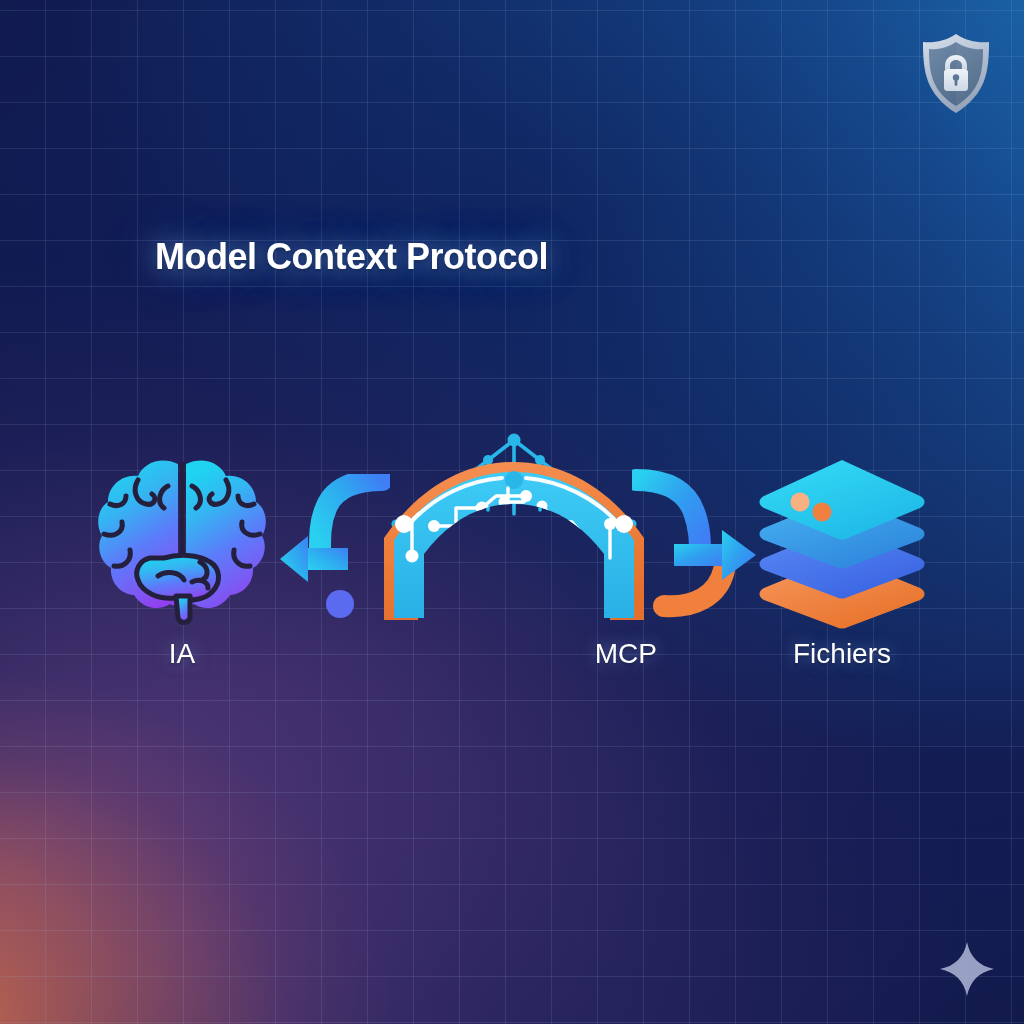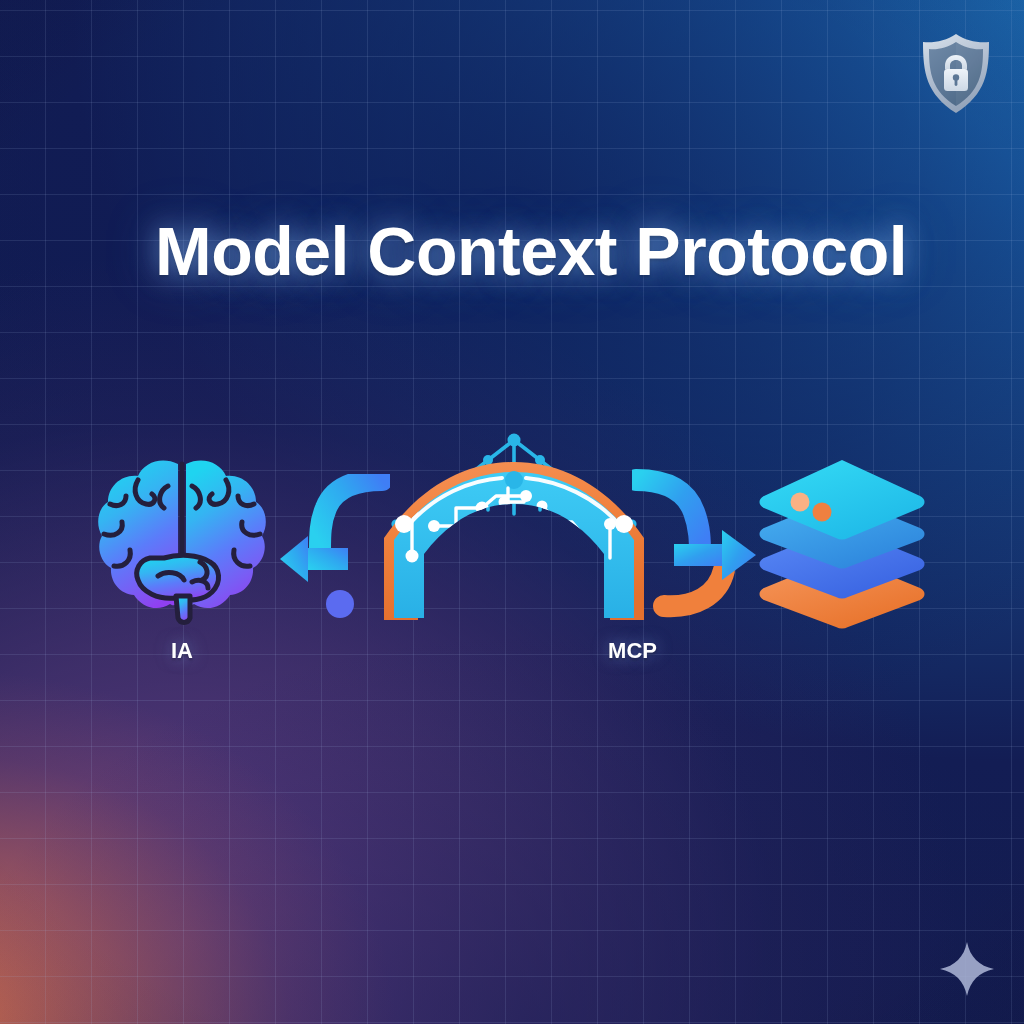--- a/index.html
+++ b/index.html
@@ -48,22 +48,22 @@
       linear-gradient(to bottom, rgba(168,192,232,0.13) 1px, transparent 1px);
     background-size:46px 46px;
     background-position:-1px 10px;
   }
   .bg-vignette{
     background:radial-gradient(120% 105% at 50% 50%, rgba(0,0,0,0) 52%, rgba(5,8,30,0.30) 100%);
   }
 
   
   #title{
-    position:absolute; left:155px; top:212px;
-    font-size:68px; font-weight:bold;
+    position:absolute; left:155px; top:236px;
+    font-size:36px; font-weight:bold;
     letter-spacing:-0.5px;
     color:#ffffff;
     text-shadow:0 0 26px rgba(150,200,255,0.55), 0 0 52px rgba(90,150,230,0.40), 0 2px 3px rgba(0,0,0,0.30);
     white-space:nowrap;
   }
 
   
   #shield{ position:absolute; left:918px; top:32px; width:76px; height:84px; }
 
   
@@ -72,21 +72,21 @@
   
   .node{ position:absolute; }
   #node-ai{   left:92px;  top:450px; width:180px; height:245px; }
   #node-mcp{  left:372px; top:428px; width:285px; height:265px; }
   #node-files{left:752px; top:450px; width:180px; height:245px; }
 
   .node-art{ position:absolute; left:0; top:0; }
   .node-label{
     position:absolute; left:0; right:0; top:188px;
     text-align:center;
-    font-size:22px; font-weight:bold; color:#ffffff;
+    font-size:28px; font-weight:normal; color:#ffffff;
     text-shadow:0 0 16px rgba(140,185,250,0.50), 0 2px 3px rgba(0,0,0,0.35);
   }
   #node-mcp .node-label{ top:210px;text-align:right; }
 
   
   .connector{ position:absolute; }
   #conn-left{  left:278px; top:474px; width:112px; height:152px; }
   #conn-right{ left:632px; top:468px; width:128px; height:158px; }
 </style>
 </head>
@@ -312,20 +312,21 @@
         <path d="M90 46 L168 78 C174 81 174 87 168 90 L96 117 C92 119 88 119 84 117 L12 90
                  C6 87 6 81 12 78 Z" fill="url(#gL2)"></path>
 
         <path d="M90 10 L168 46 C174 49 174 55 168 58 L96 88 C92 90 88 90 84 88 L12 58
                  C6 55 6 49 12 46 Z" fill="url(#gL1)"></path>
 
         <circle cx="48" cy="52" r="9.5" fill="#f9b184"></circle>
         <circle cx="70" cy="62" r="9.5" fill="#ef8040"></circle>
       </svg>
     </div>
+    <div class="node-label">Fichiers</div>
   </div>
 
   <div class="connector" id="conn-left">
     <svg viewBox="0 0 112 152" width="112" height="152">
       <defs>
         <linearGradient id="gArrowL" x1="1" y1="0" x2="0" y2="0.8">
           <stop offset="0" stop-color="#3f7ef5"></stop>
           <stop offset="0.45" stop-color="#2fa8f0"></stop>
           <stop offset="1" stop-color="#2ad0ef"></stop>
         </linearGradient>

